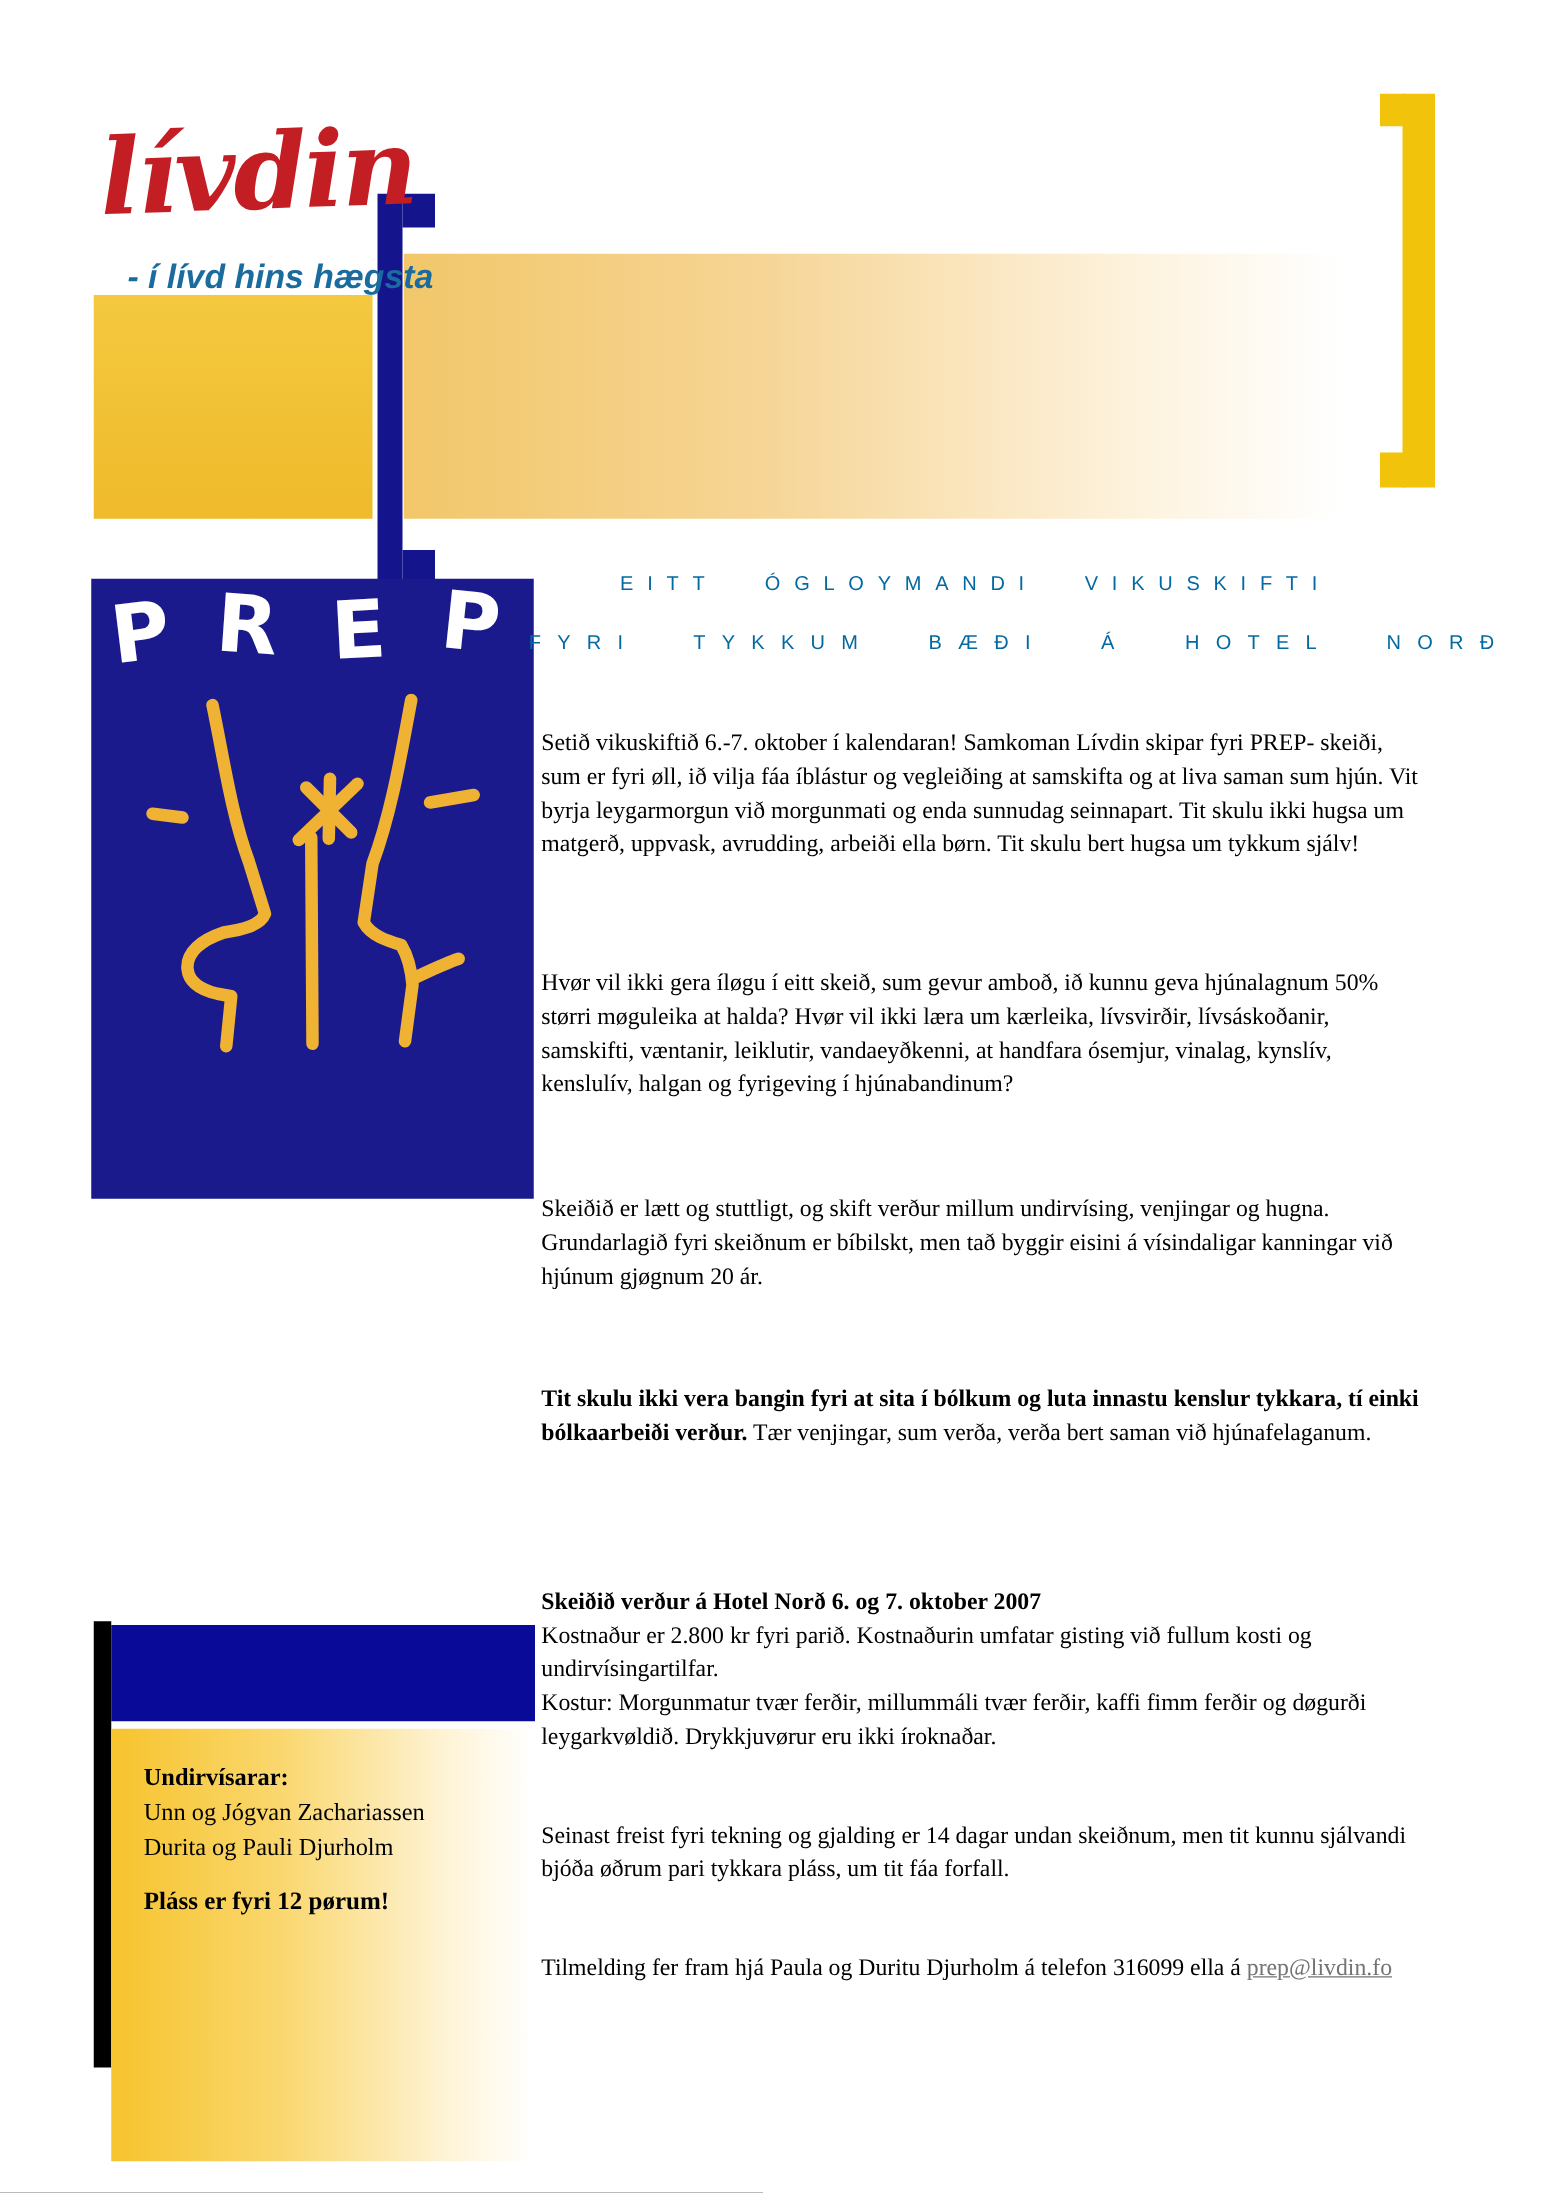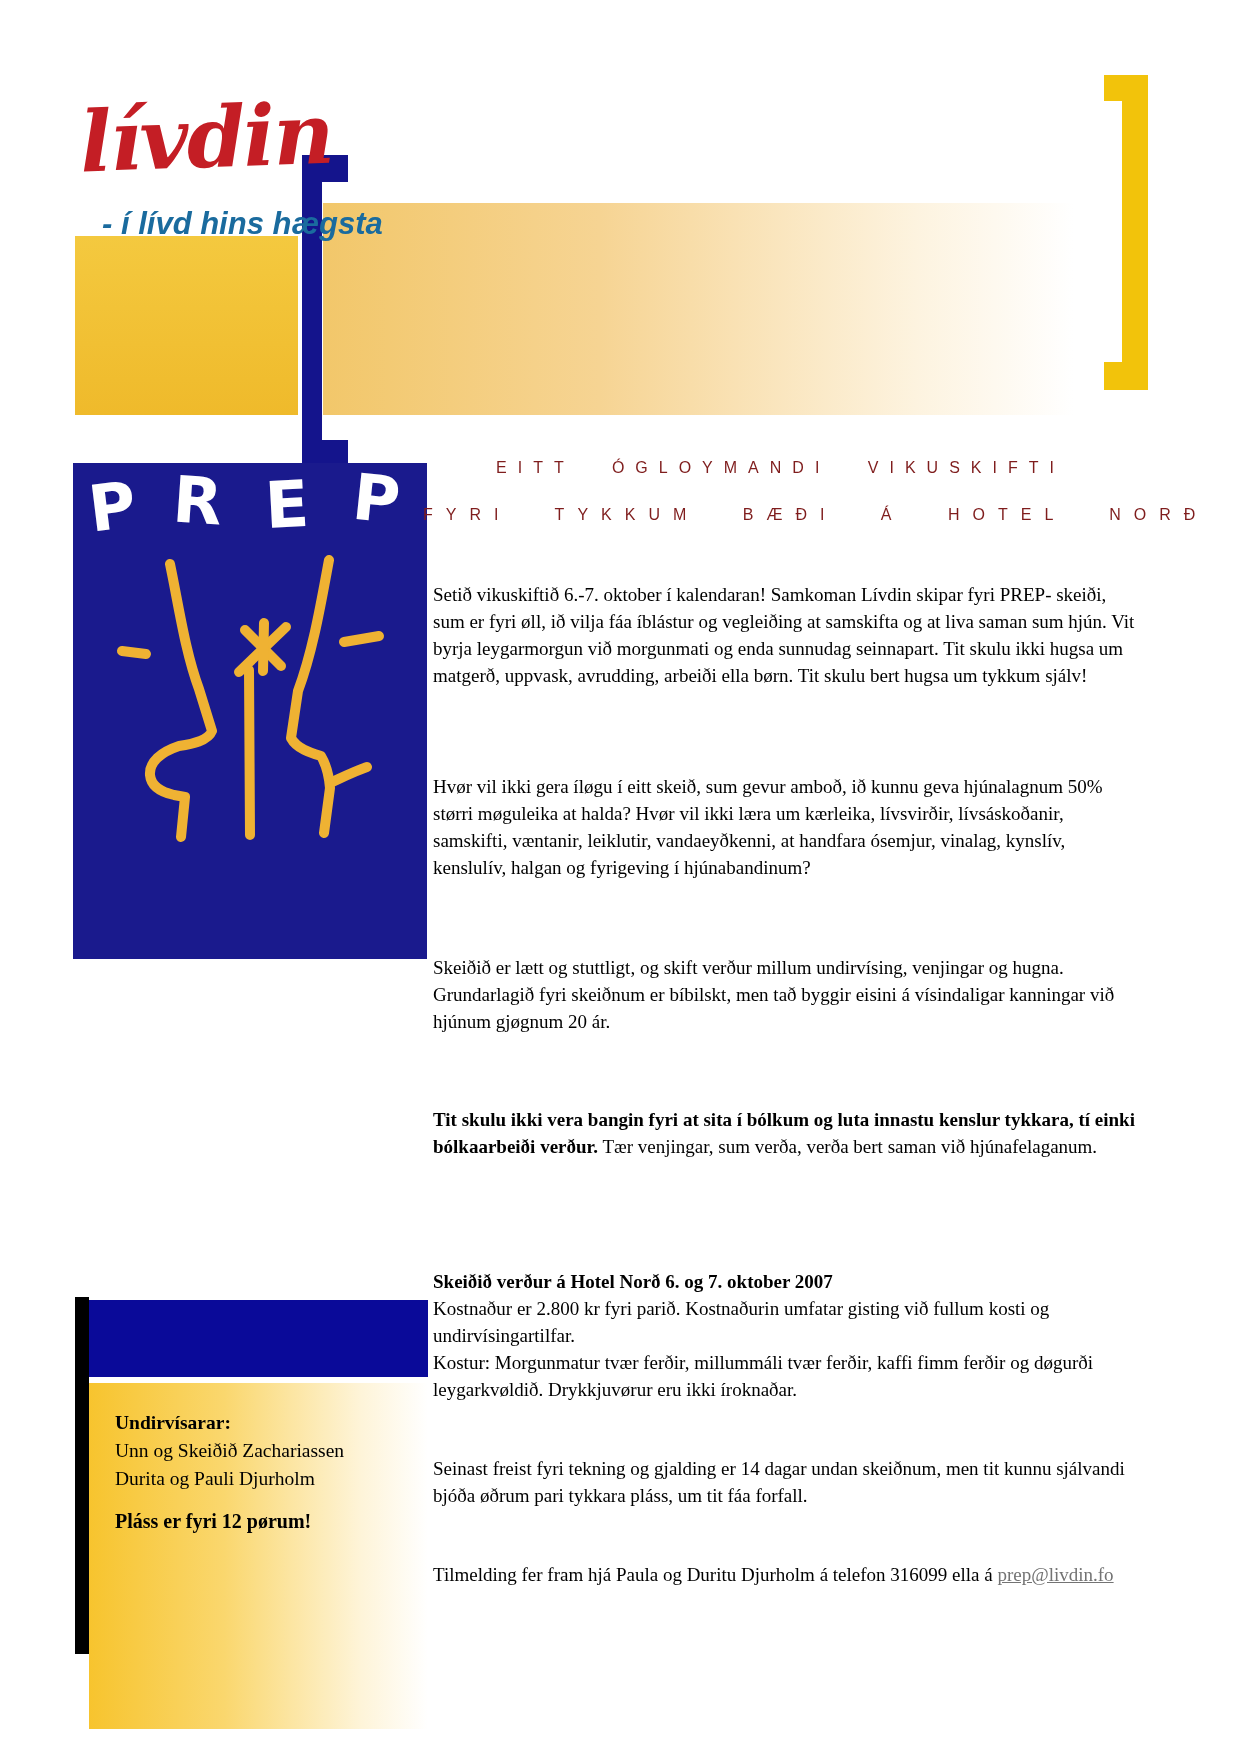--- a/index.html
+++ b/index.html
@@ -19,42 +19,42 @@
   .yellow-bracket-v{position:absolute;left:1122px;top:75px;width:26px;height:315px;background:#F2C30B;}
   .yellow-bracket-top{position:absolute;left:1104px;top:75px;width:20px;height:26px;background:#F2C30B;}
   .yellow-bracket-bot{position:absolute;left:1104px;top:362px;width:20px;height:28px;background:#F2C30B;}
 
   
   .logo-script{position:absolute;left:80px;top:96px;
     font-family:"DejaVu Serif",serif;font-style:italic;font-weight:bold;
     font-size:84px;line-height:1;color:#C41E25;letter-spacing:-2px;transform:rotate(-2deg);}
   .logo-tagline{position:absolute;left:102px;top:206px;
     font-family:"Liberation Sans",sans-serif;font-style:italic;font-weight:bold;
-    font-size:31px;color:#1A6B9E;text-align:center;}
+    font-size:27px;color:#1A6B9E;text-align:center;}
 
   
   .big-title{position:absolute;left:323px;top:230px;width:777px;text-align:right;
     font-family:"Liberation Sans",sans-serif;font-weight:800;font-size:40px;
     line-height:60px;letter-spacing:20px;color:#000;white-space:nowrap;}
   .big-title .hl{color:#2222CC;}
   .big-title .l2{word-spacing:34px;}
 
   
   .prep-box{position:absolute;left:73px;top:463px;width:354px;height:496px;background:#1A1A8D;}
   .prep-letter{position:absolute;color:#fff;font-family:"DejaVu Sans",sans-serif;
     font-weight:bold;font-size:64px;line-height:1;}
   .prep-letter.p1{left:16px;top:12px;transform:rotate(-7deg);}
   .prep-letter.r {left:100px;top:6px;transform:rotate(4deg);}
   .prep-letter.e {left:192px;top:10px;transform:rotate(-3deg);}
   .prep-letter.p2{left:280px;top:4px;transform:rotate(6deg);}
   .faces-svg{position:absolute;left:0;top:92px;width:354px;height:400px;}
 
   
   .ls-head{position:absolute;left:423px;width:715px;text-align:center;
-    font-family:"Liberation Sans",sans-serif;font-size:16px;color:#7f1d1d;
+    font-family:"Liberation Sans",sans-serif;font-size:16px;color:#0369a1;
     letter-spacing:11px;word-spacing:22px;white-space:nowrap;}
   .ls1{top:459px;}
   .ls2{top:506px;letter-spacing:13px;word-spacing:26px;}
 
   
   .body-par{position:absolute;left:433px;width:707px;font-size:19px;line-height:27px;}
   .p1{top:581px;}
   .p2{top:773px;}
   .p3{top:954px;}
   .p4{top:1106px;}
@@ -138,19 +138,19 @@
   <div class="body-par contact">
     <span>Tilmelding fer fram hjá Paula og Duritu Djurholm á telefon 316099 ella á</span>
     <a class="email" href="#">prep@livdin.fo</a>
   </div>
 
   <div class="black-stripe"></div>
   <div class="navy-block"></div>
   <div class="grad-box">
     <div class="grad-box-inner">
       <div class="b">Undirvísarar:</div>
-      <div>Unn og Skeiðið Zachariassen</div>
+      <div>Unn og Jógvan Zachariassen</div>
       <div>Durita og Pauli Djurholm</div>
       <div class="instr-note">Pláss er fyri 12 pørum!</div>
     </div>
   </div>
 
 </div>
 
 </body></html>

